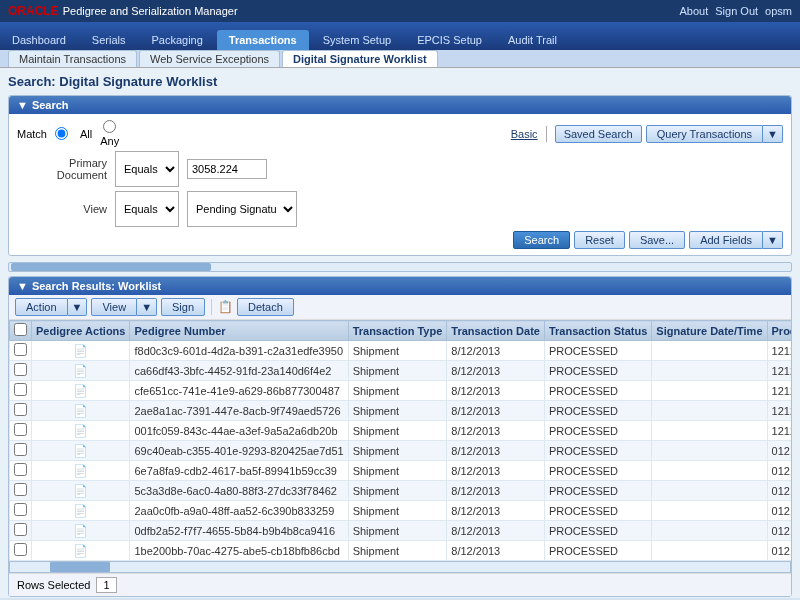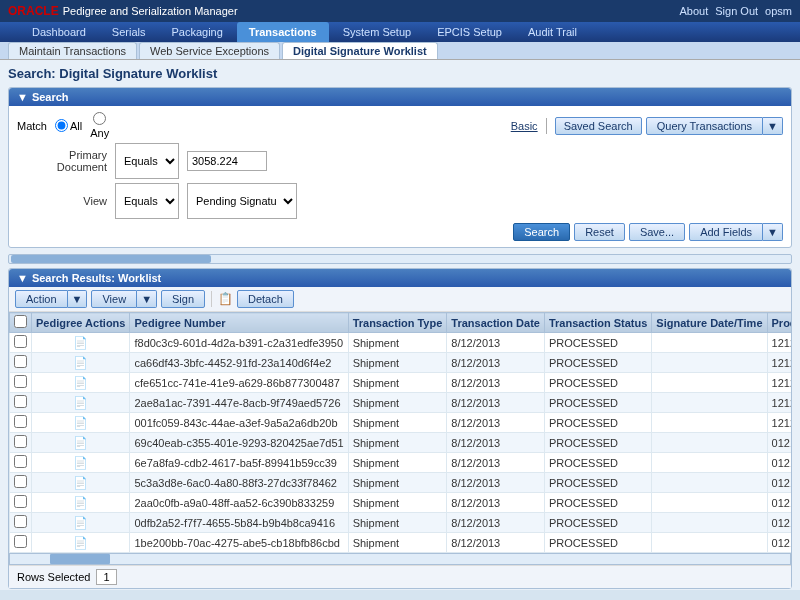--- a/index.html
+++ b/index.html
@@ -16,24 +16,24 @@
       color: white;
     }
     #top-bar-left { display: flex; align-items: center; gap: 4px; }
     #oracle-logo { color: #cc0000; font-weight: bold; font-size: 12px; }
     #top-bar-right { display: flex; gap: 7px; font-size: 11px; color: #cce0ff; align-items: flex-end; }
     #top-bar-right span { cursor: pointer; }
 
     
     #main-nav {
       background: linear-gradient(to bottom, #2a5aad, #1a3a7a);
-      height: 20px;
+      height: 28px;
       display: flex;
       align-items: flex-end;
-      padding: 0 20px;
+      padding: 0 0;
       gap: 2px;
     }
     .nav-tab {
       padding: 4px 12px;
       color: #cce0ff;
       cursor: pointer;
       border-radius: 3px 3px 0 0;
       font-size: 11px;
       background: transparent;
       border: none;
@@ -295,21 +295,21 @@
   <div id="search-panel">
     <div class="panel-header">
       <span>▼</span>
       <span>Search</span>
     </div>
     <div class="panel-body">
 
       <div class="search-toolbar">
         <div class="match-row">
           <span>Match</span>
-          <label style="display:flex;align-items:center;gap:2px;">
+          <label style="display:flex;align-items:center;gap:12px;">
             <input type="radio" name="match" checked="" style="">
             <span>All</span>
           </label>
           <label style="display:flex;align-items:center;gap:2px;flex-direction:column;">
             <input type="radio" name="match" style="">
             <span>Any</span>
           </label>
         </div>
         <div class="search-buttons">
           <span style="color:#1a3a6b;cursor:pointer;text-decoration:underline;">Basic</span>

